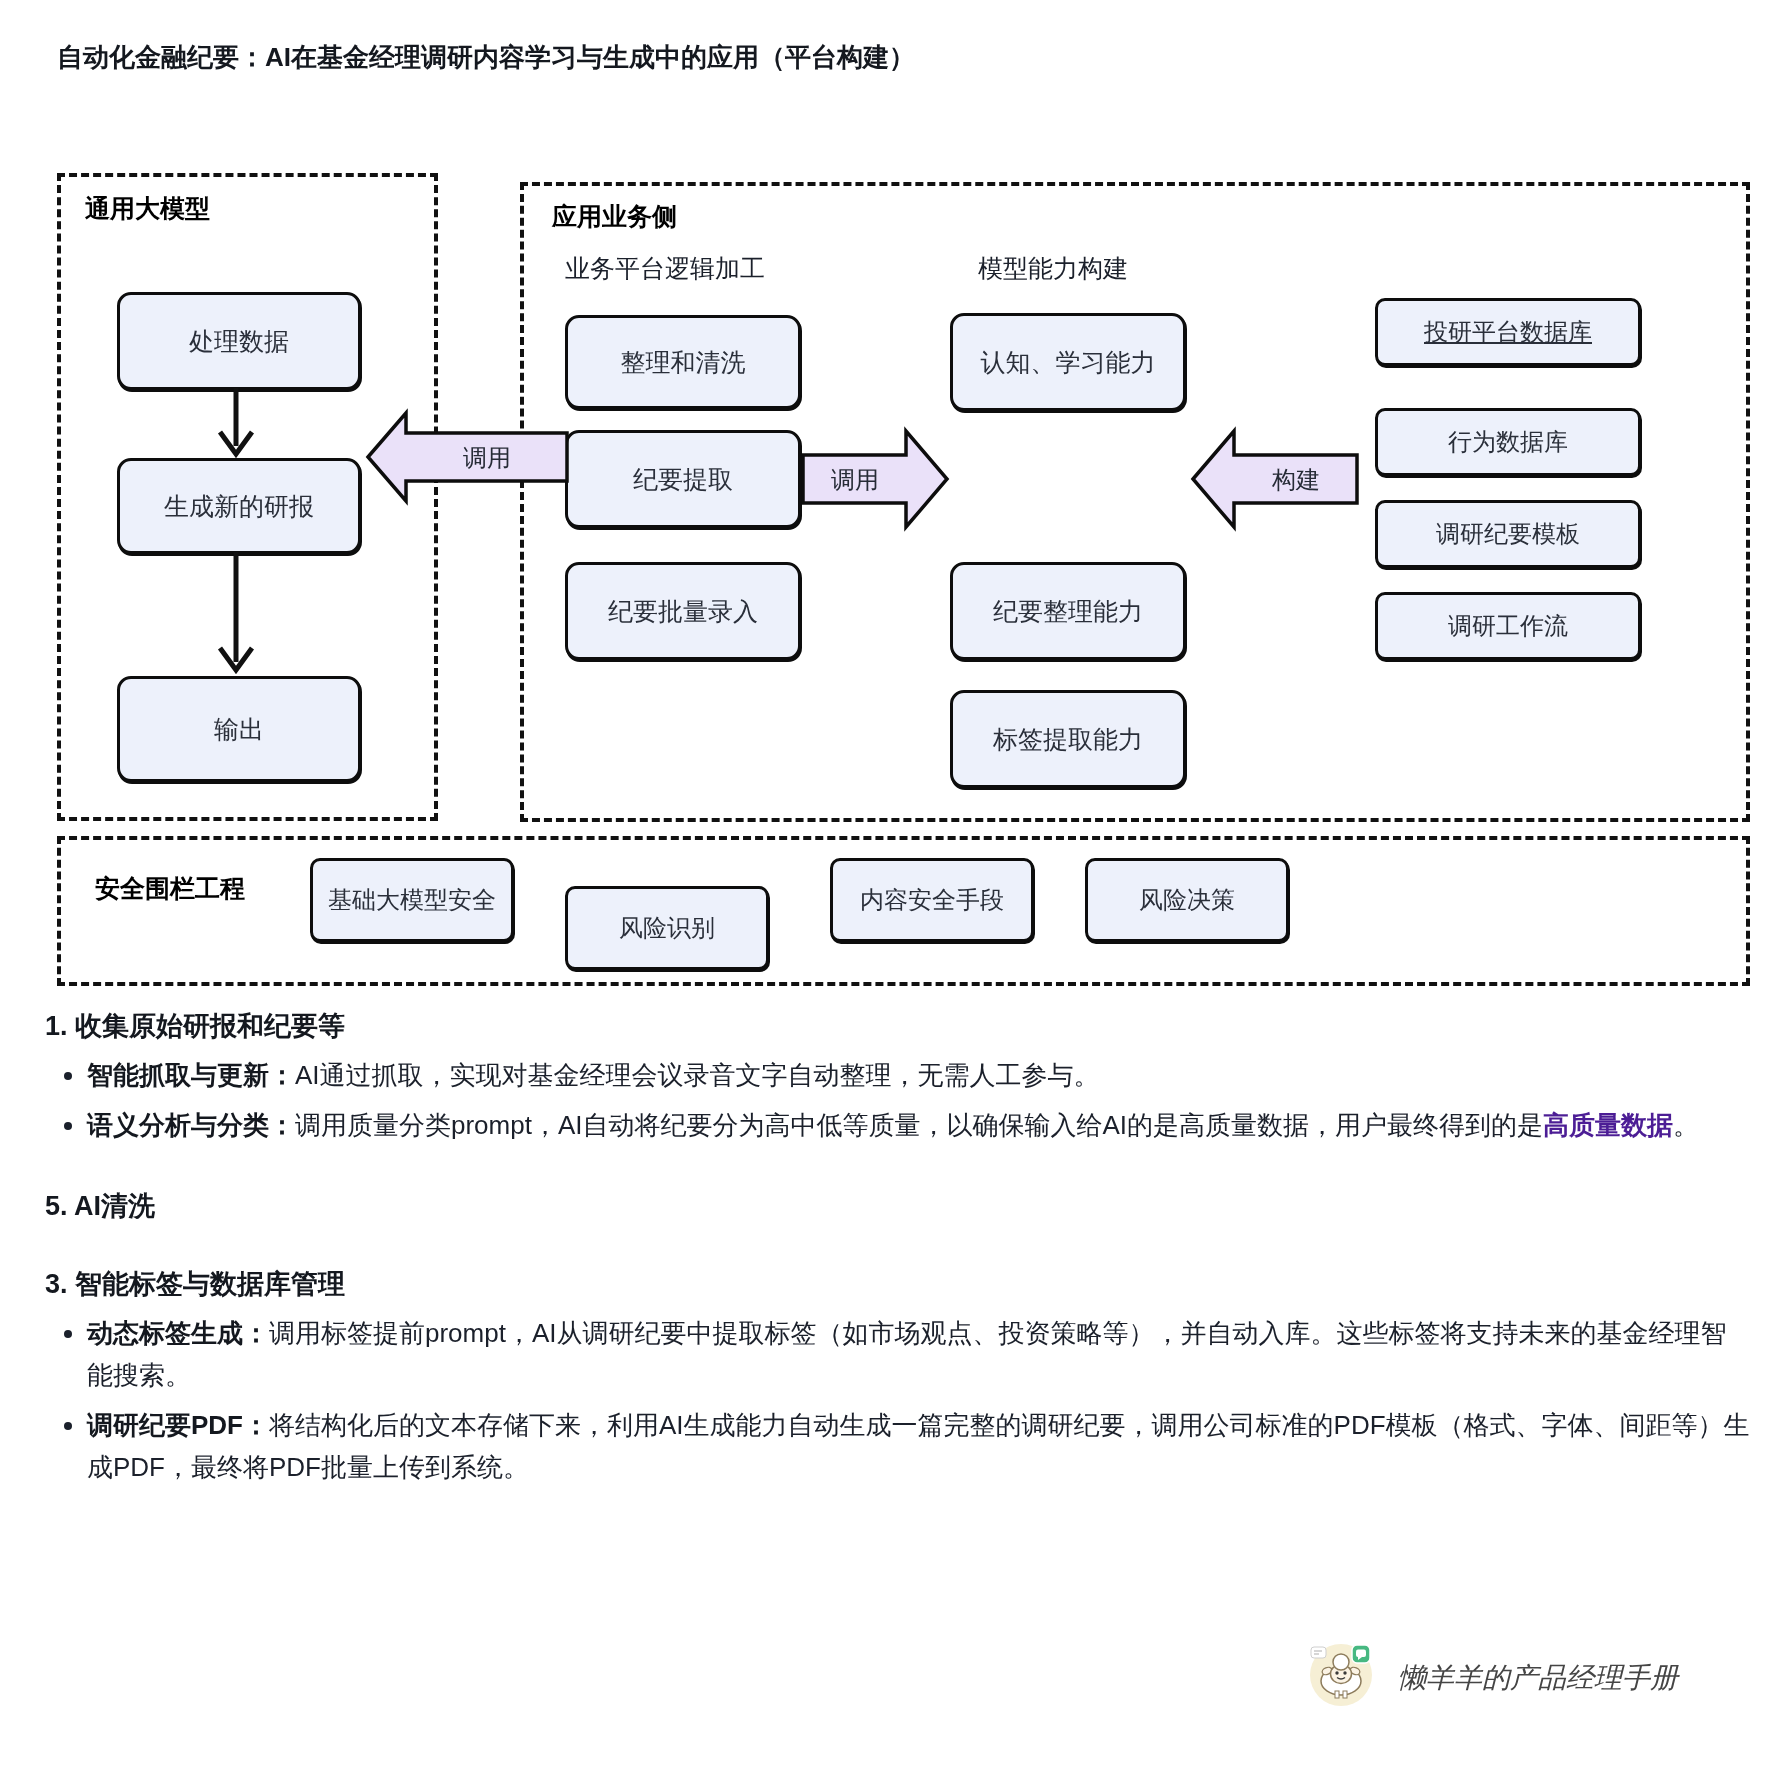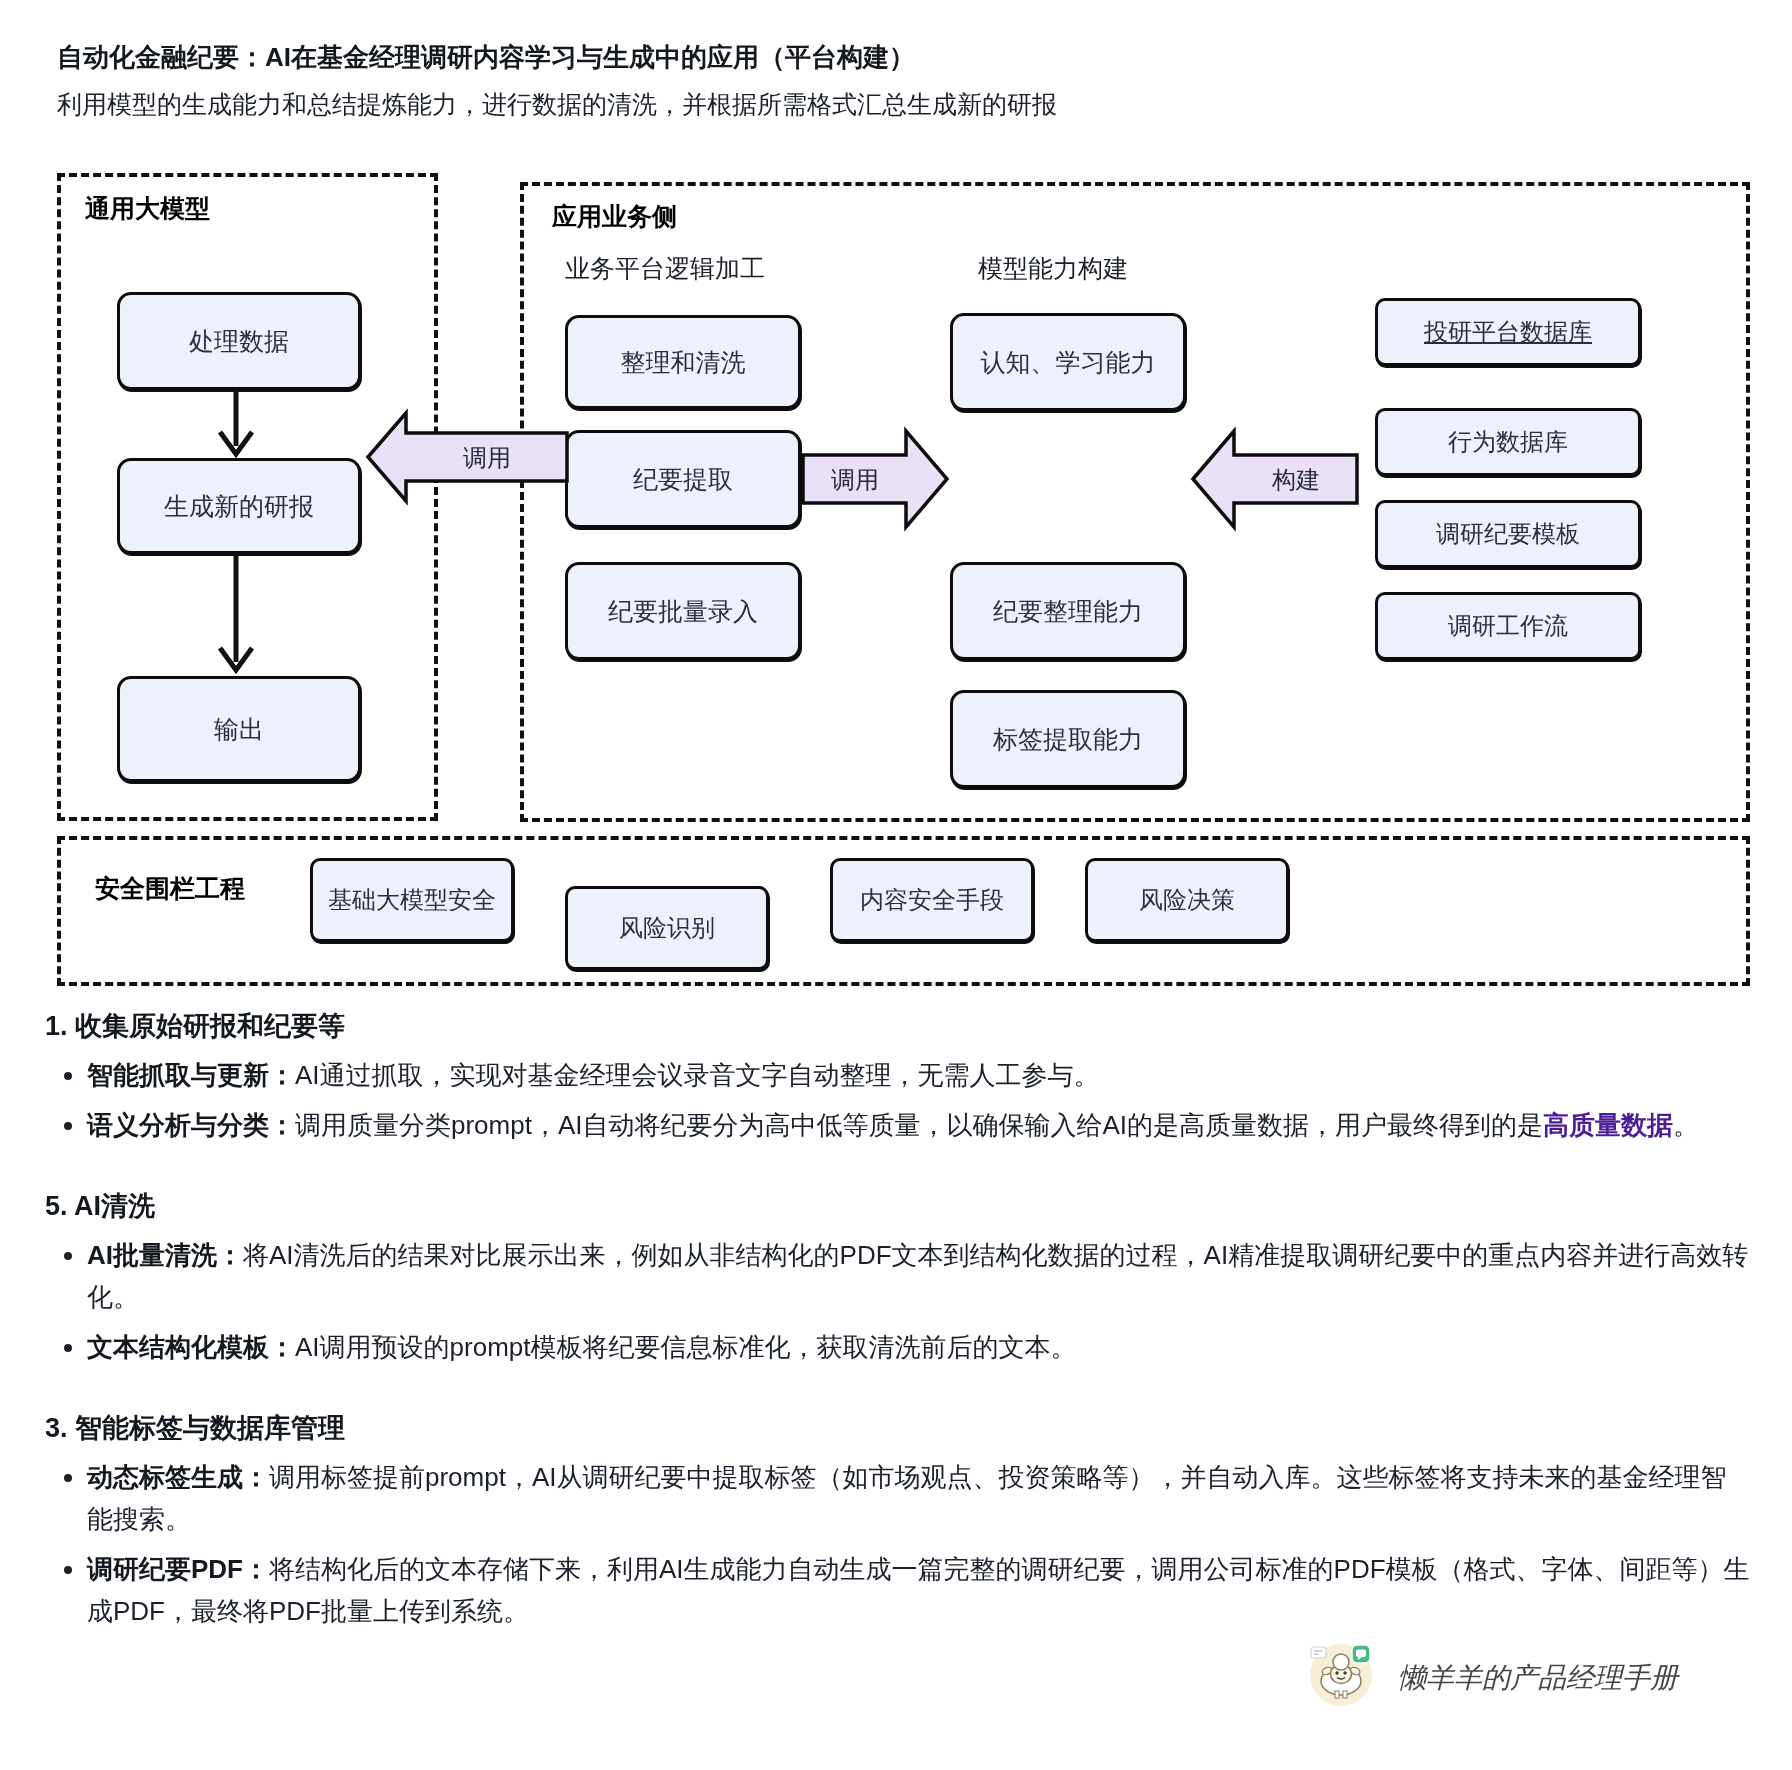--- a/index.html
+++ b/index.html
@@ -31,21 +31,20 @@
 
   .footer-brand{position:absolute;left:1310px;top:1644px;display:flex;align-items:center;}
   .brand-text{margin-left:26px;font-size:28px;color:#454545;margin-top:6px;font-style:italic;}
 </style>
 </head>
 <body>
 
 <div class="canvas">
 
   <div class="doc-title">自动化金融纪要：AI在基金经理调研内容学习与生成中的应用（平台构建）</div>
-  <div class="doc-subtitle">利用模型的生成能力和总结提炼能力，进行数据的清洗，并根据所需格式汇总生成新的研报</div>
 
   <div class="dash" style="left:57px;top:173px;width:373px;height:640px;"></div>
   <div class="dash" style="left:520px;top:182px;width:1222px;height:632px;"></div>
   <div class="dash" style="left:57px;top:836px;width:1685px;height:142px;"></div>
 
   <div class="zone-label" style="left:85px;top:192px;">通用大模型</div>
   <div class="zone-label" style="left:552px;top:200px;">应用业务侧</div>
   <div class="col-label" style="left:565px;top:252px;">业务平台逻辑加工</div>
   <div class="col-label" style="left:978px;top:252px;">模型能力构建</div>
   <div class="zone-label" style="left:95px;top:872px;">安全围栏工程</div>
@@ -106,28 +105,20 @@
           <strong>智能抓取与更新：</strong><span>AI通过抓取，实现对基金经理会议录音文字自动整理，无需人工参与。</span>
         </li>
         <li>
           <strong>语义分析与分类：</strong><span>调用质量分类prompt，AI自动将纪要分为高中低等质量，以确保输入给AI的是高质量数据，用户最终得到的是</span><span class="red">高质量数据</span><span>。</span>
         </li>
       </ul>
     </div>
 
     <div class="sec">
       <h3>5. AI清洗</h3>
-      <ul>
-        <li>
-          <strong>AI批量清洗：</strong><span>将AI清洗后的结果对比展示出来，例如从非结构化的PDF文本到结构化数据的过程，AI精准提取调研纪要中的重点内容并进行高效转化。</span>
-        </li>
-        <li>
-          <strong>文本结构化模板：</strong><span>AI调用预设的prompt模板将纪要信息标准化，获取清洗前后的文本。</span>
-        </li>
-      </ul>
     </div>
 
     <div class="sec">
       <h3>3. 智能标签与数据库管理</h3>
       <ul>
         <li>
           <strong>动态标签生成：</strong><span>调用标签提前prompt，AI从调研纪要中提取标签（如市场观点、投资策略等），并自动入库。这些标签将支持未来的基金经理智能搜索。</span>
         </li>
         <li>
           <strong>调研纪要PDF：</strong><span>将结构化后的文本存储下来，利用AI生成能力自动生成一篇完整的调研纪要，调用公司标准的PDF模板（格式、字体、间距等）生成PDF，最终将PDF批量上传到系统。</span>

